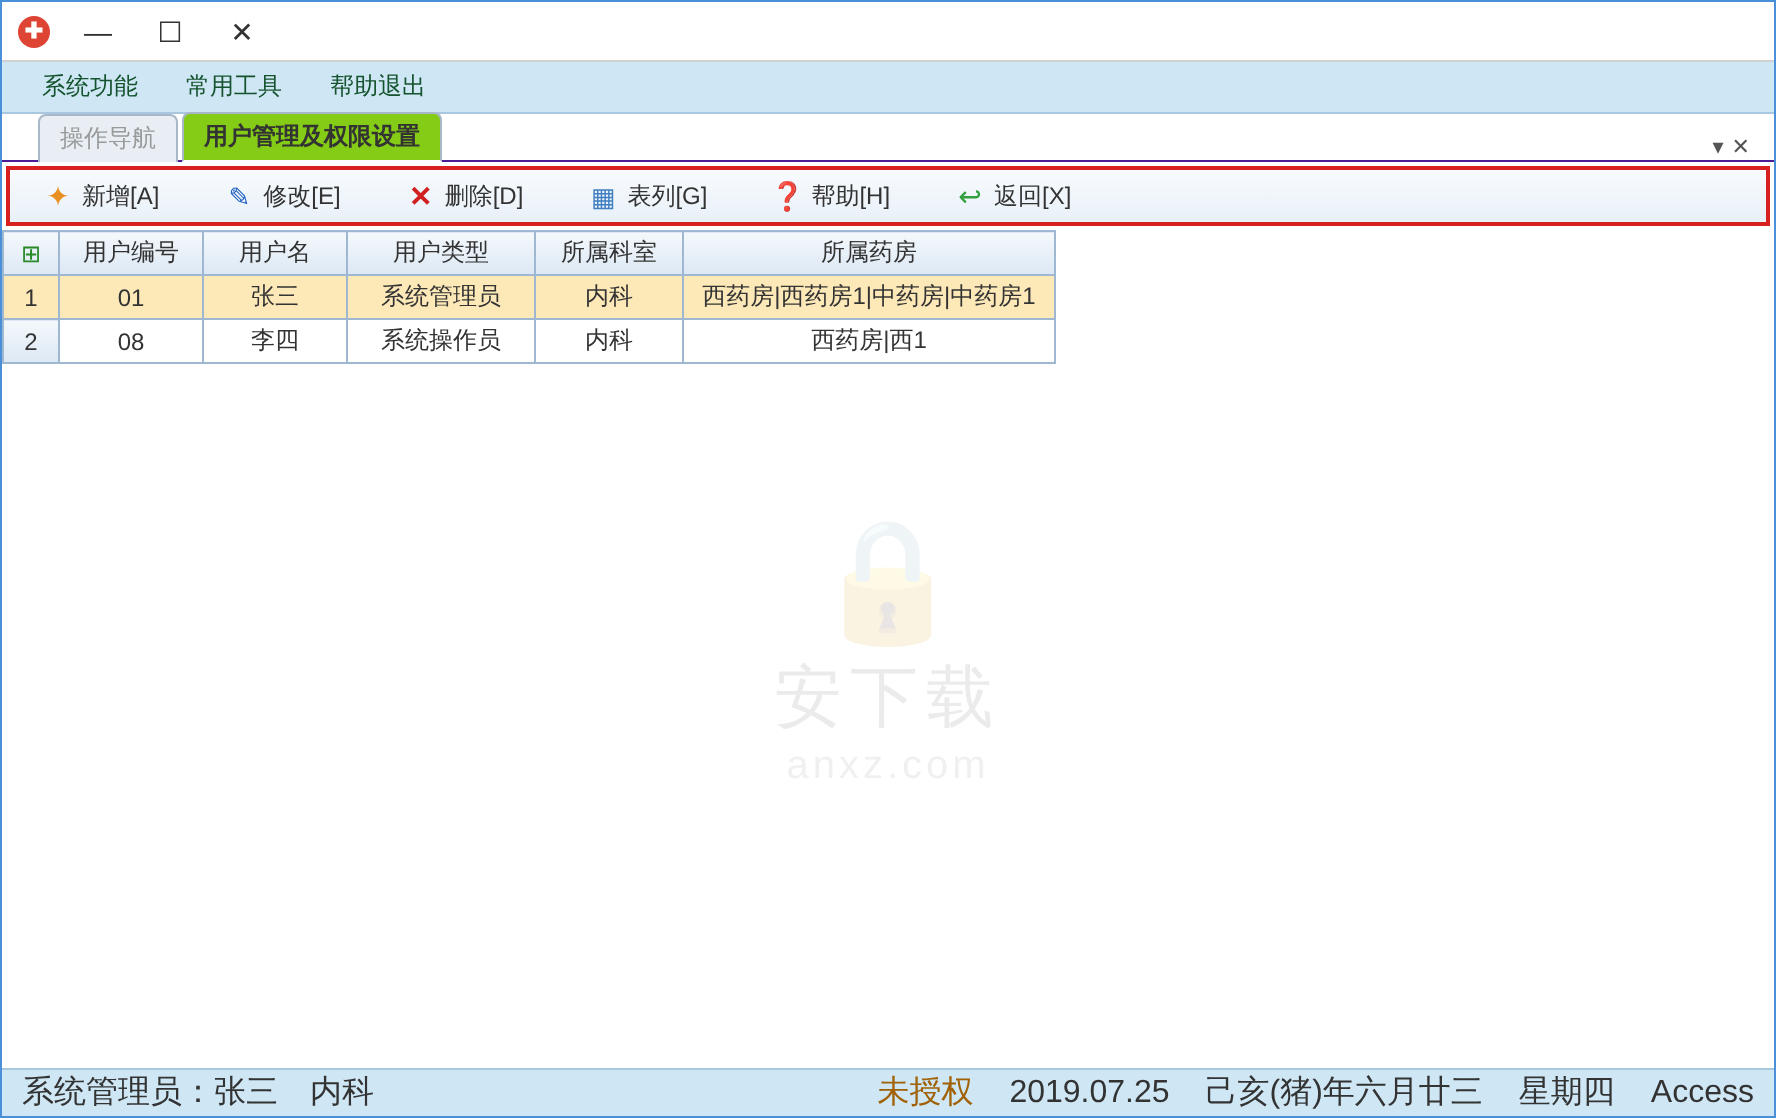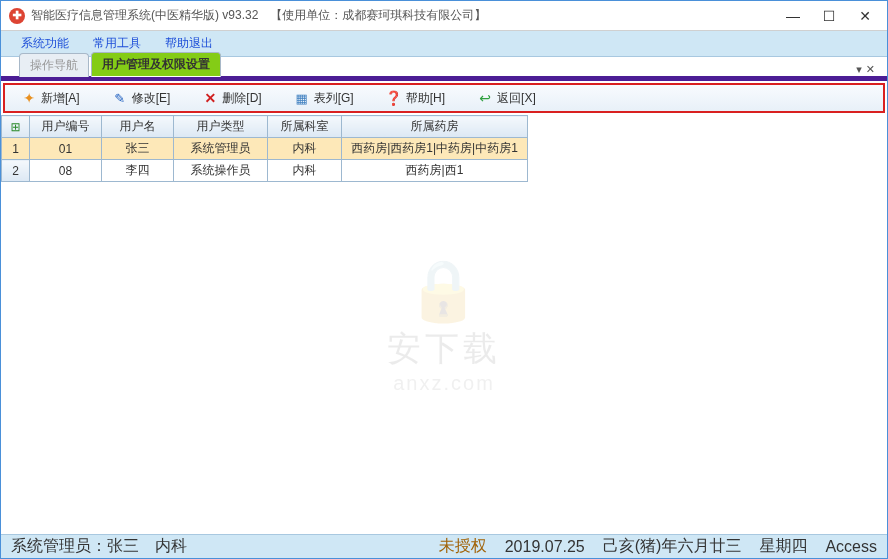--- a/index.html
+++ b/index.html
@@ -4,22 +4,22 @@
 <style>
 * { margin: 0; padding: 0; box-sizing: border-box; font-family: "Microsoft YaHei", SimSun, sans-serif; }
 body { background: #fff; font-size: 12px; color: #333; }
 .window { width: 888px; height: 559px; border: 1px solid #4a90d9; background: #fff; display: flex; flex-direction: column; position: relative; }
 .titlebar { height: 30px; background: #fff; display: flex; align-items: center; padding: 0 4px 0 8px; border-bottom: 1px solid #d0d0d0; }
 .titlebar .app-icon { width: 16px; height: 16px; background: #d43; border-radius: 50%; margin-right: 6px; display: inline-flex; align-items: center; justify-content: center; color: #fff; font-size: 11px; font-weight: bold; }
 .titlebar .title { flex: 1; color: #555; font-size: 12px; }
 .titlebar .winbtns { display: flex; }
 .titlebar .winbtn { width: 36px; height: 26px; display: flex; align-items: center; justify-content: center; cursor: pointer; font-size: 14px; color: #333; }
 .menubar { height: 26px; background: #cfe7f5; display: flex; align-items: center; padding: 0 8px; border-bottom: 1px solid #a8c8e0; }
-.menubar .menuitem { padding: 4px 12px; cursor: pointer; color: #1d4ed8; }
-.tabbar { height: 24px; display: flex; align-items: flex-end; padding: 0 8px 0 18px; background: #fff; position: relative; border-bottom: 5px solid #4c1d95; }
+.menubar .menuitem { padding: 4px 12px; cursor: pointer; color: #14532d; }
+.tabbar { height: 24px; display: flex; align-items: flex-end; padding: 0 8px 0 18px; background: #fff; position: relative; border-bottom: 1px solid #4c1d95; }
 .tabbar .tab { padding: 3px 10px; border: 1px solid #a8b8c8; border-bottom: none; margin-right: 2px; border-radius: 4px 4px 0 0; background: #e8eef4; font-size: 12px; cursor: pointer; position: relative; top: 1px; }
 .tabbar .tab.inactive { color: #999; }
 .tabbar .tab.active { background: #84cc16; font-weight: bold; border-bottom: 1px solid #fff; }
 .tabbar .tabclose { margin-left: auto; display: flex; align-items: center; gap: 4px; padding-right: 4px; }
 .tabbar .tabclose span { cursor: pointer; font-size: 11px; color: #555; }
 .toolbar-wrap { padding: 2px; }
 .toolbar { height: 30px; background: linear-gradient(#f8fbfe, #e8f0f8); border: 2px solid #d92020; display: flex; align-items: center; padding: 0 6px; gap: 0; }
 .toolbar .tbtn { display: flex; align-items: center; padding: 3px 10px; cursor: pointer; gap: 4px; }
 .toolbar .tbtn .ico { width: 16px; height: 16px; display: inline-flex; align-items: center; justify-content: center; }
 .toolbar .sep { width: 12px; }
@@ -50,21 +50,20 @@
 .statusbar .sb-item { margin-left: 18px; }
 .statusbar .sb-item.red { color: #a16207; }
 </style>
 </head>
 <body>
 
 <div class="window">
 
   <div class="titlebar">
     <span class="app-icon">✚</span>
-    <span class="title">智能医疗信息管理系统(中医精华版) v93.32　【使用单位：成都赛珂琪科技有限公司】</span>
     <div class="winbtns">
       <div class="winbtn">—</div>
       <div class="winbtn">☐</div>
       <div class="winbtn close">✕</div>
     </div>
   </div>
 
   <div class="menubar">
     <div class="menuitem">系统功能</div>
     <div class="menuitem">常用工具</div>

